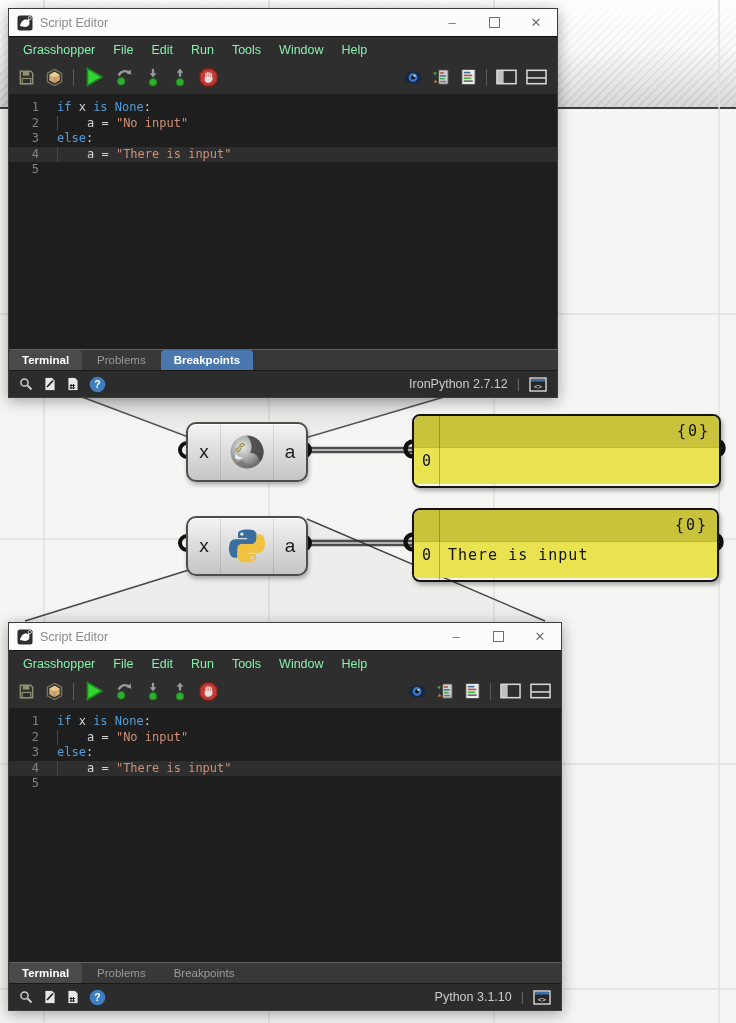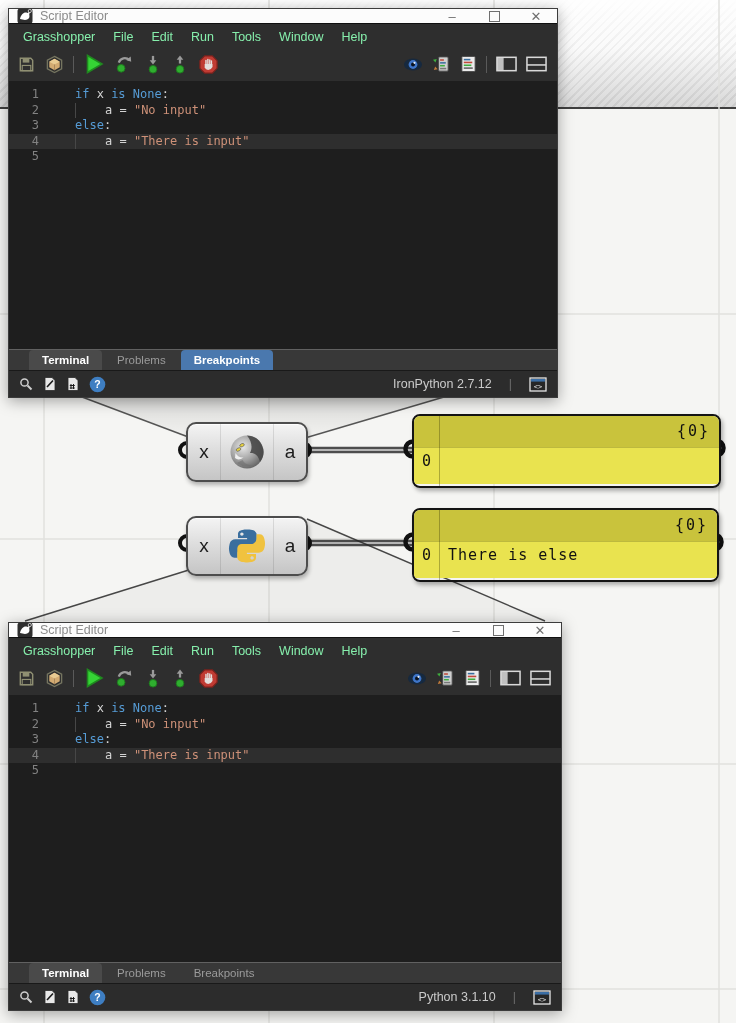--- a/index.html
+++ b/index.html
@@ -24,46 +24,46 @@
   .gh-panel .phead{height:31px;background:#c9c33c;position:relative;}
   .gh-panel .ppath{position:absolute;right:9px;top:6px;font-size:15px;letter-spacing:2px;color:#111;}
   .gh-panel .pbody{height:37px;background:#e9e34f;display:flex;font-size:15px;color:#111;}
   .gh-panel .pidx{width:25px;text-align:center;padding-top:5px;}
   .gh-panel .ptxt{padding:5px 0 0 9px;letter-spacing:1px;}
   .gh-panel .vline{position:absolute;left:25px;top:0;bottom:0;width:1px;background:rgba(60,58,10,.35);}
   .gh-panel .hline{position:absolute;left:0;right:0;top:31px;height:1px;background:rgba(60,58,10,.25);}
   
   .sewin{position:absolute;z-index:4;background:#1f1f1f;border:1px solid #3c3c3c;
     box-shadow:0 3px 14px rgba(0,0,0,.35);display:flex;flex-direction:column;}
-  .titlebar{height:14px;background:#fcfcfc;display:flex;align-items:center;padding-left:8px;gap:7px;flex:none;}
+  .titlebar{height:27px;background:#fcfcfc;display:flex;align-items:center;padding-left:8px;gap:7px;flex:none;}
   .title-text{color:#8b8b8b;font-size:12.5px;}
   .winbtns{margin-left:auto;display:flex;height:100%;}
   .winbtn{width:42px;height:100%;display:flex;align-items:center;justify-content:center;color:#6f6f6f;font-size:13px;}
   .winbtn .sq{width:9px;height:9px;border:1.2px solid #6f6f6f;display:block;}
   .menubar{height:25px;background:#2e2e2e;border-top:1px solid #101010;display:flex;align-items:center;
     gap:18px;padding-left:14px;color:#86efac;font-size:12.5px;flex:none;}
   .toolbar{height:30px;background:#2e2e2e;display:flex;align-items:center;padding:0 10px 2px 8px;gap:9px;flex:none;}
   .tsep{width:1px;height:17px;background:#5a5a5a;flex:none;}
   .tb-right{margin-left:auto;display:flex;align-items:center;gap:9px;}
   .codearea{flex:1;background:#1e1e1e;font-family:"DejaVu Sans Mono",monospace;font-size:12px;
     padding-top:6px;overflow:hidden;}
   .cl{display:flex;height:15.6px;line-height:15.6px;}
   .cl.cur{background:#2e2e2e;}
   .gut{width:30px;text-align:right;color:#828282;flex:none;}
-  .ctext{margin-left:36px;white-space:pre;}
+  .ctext{margin-left:18px;white-space:pre;}
   .iguide{display:inline-block;width:29px;height:15px;border-left:1px solid #474747;vertical-align:top;}
   .tk-kw{color:#569cd6}.tk-str{color:#ce9178}.tk-pl{color:#d4d4d4}
   .tabsbar{height:20px;background:#383838;border-top:1px solid #616161;display:flex;align-items:stretch;
-    padding-left:20px;gap:2px;flex:none;}
+    gap:2px;flex:none;}
   .tab{padding:0 13px;display:flex;align-items:center;font-size:11.5px;color:#9b9b9b;border-radius:4px 4px 0 0;}
   .tab.active{background:#4a4a4a;color:#fff;font-weight:bold;}
   .tab.blue{background:#4a78ae;color:#fff;font-weight:bold;}
   .statusbar{height:26px;background:#2c2c2c;border-top:1px solid #191919;display:flex;align-items:center;
     padding:0 10px 0 9px;gap:9px;flex:none;}
-  .sb-right{margin-left:auto;display:flex;align-items:center;gap:17px;color:#cbcbcb;font-size:12.5px;}
+  .sb-right{margin-left:auto;display:flex;align-items:center;gap:9px;color:#cbcbcb;font-size:12.5px;}
   .sb-sep{color:#6a6a6a;}
 </style>
 </head>
 <body>
 
 <div class="stage">
 
   <div class="hatch"></div>
 
   <svg class="scene" width="736" height="1023">
@@ -164,21 +164,21 @@
     <div class="vline"></div>
     <div class="hline"></div>
   </div>
 
   <div class="gh-panel" style="left:412px;top:508px;width:303px;height:70px;">
     <div class="phead">
       <span class="ppath">{0}</span>
     </div>
     <div class="pbody">
       <span class="pidx">0</span>
-      <span class="ptxt">There is else</span>
+      <span class="ptxt">There is input</span>
     </div>
     <div class="vline"></div>
     <div class="hline"></div>
   </div>
 
   <div class="sewin" style="left:8px;top:8px;width:548px;height:388px;">
     <div class="titlebar">
       <svg width="16" height="16" viewBox="0 0 16 16">
         <rect x="0.5" y="0.5" width="15" height="15" rx="2.5" fill="#2e2e2e"></rect>
         <path d="M3 11 c1-5 4.5-7.5 7.5-6 l2.5-1.8 -.8 3.6 c1 3-1 5.2-4.2 5.2z" fill="#fff"></path>

